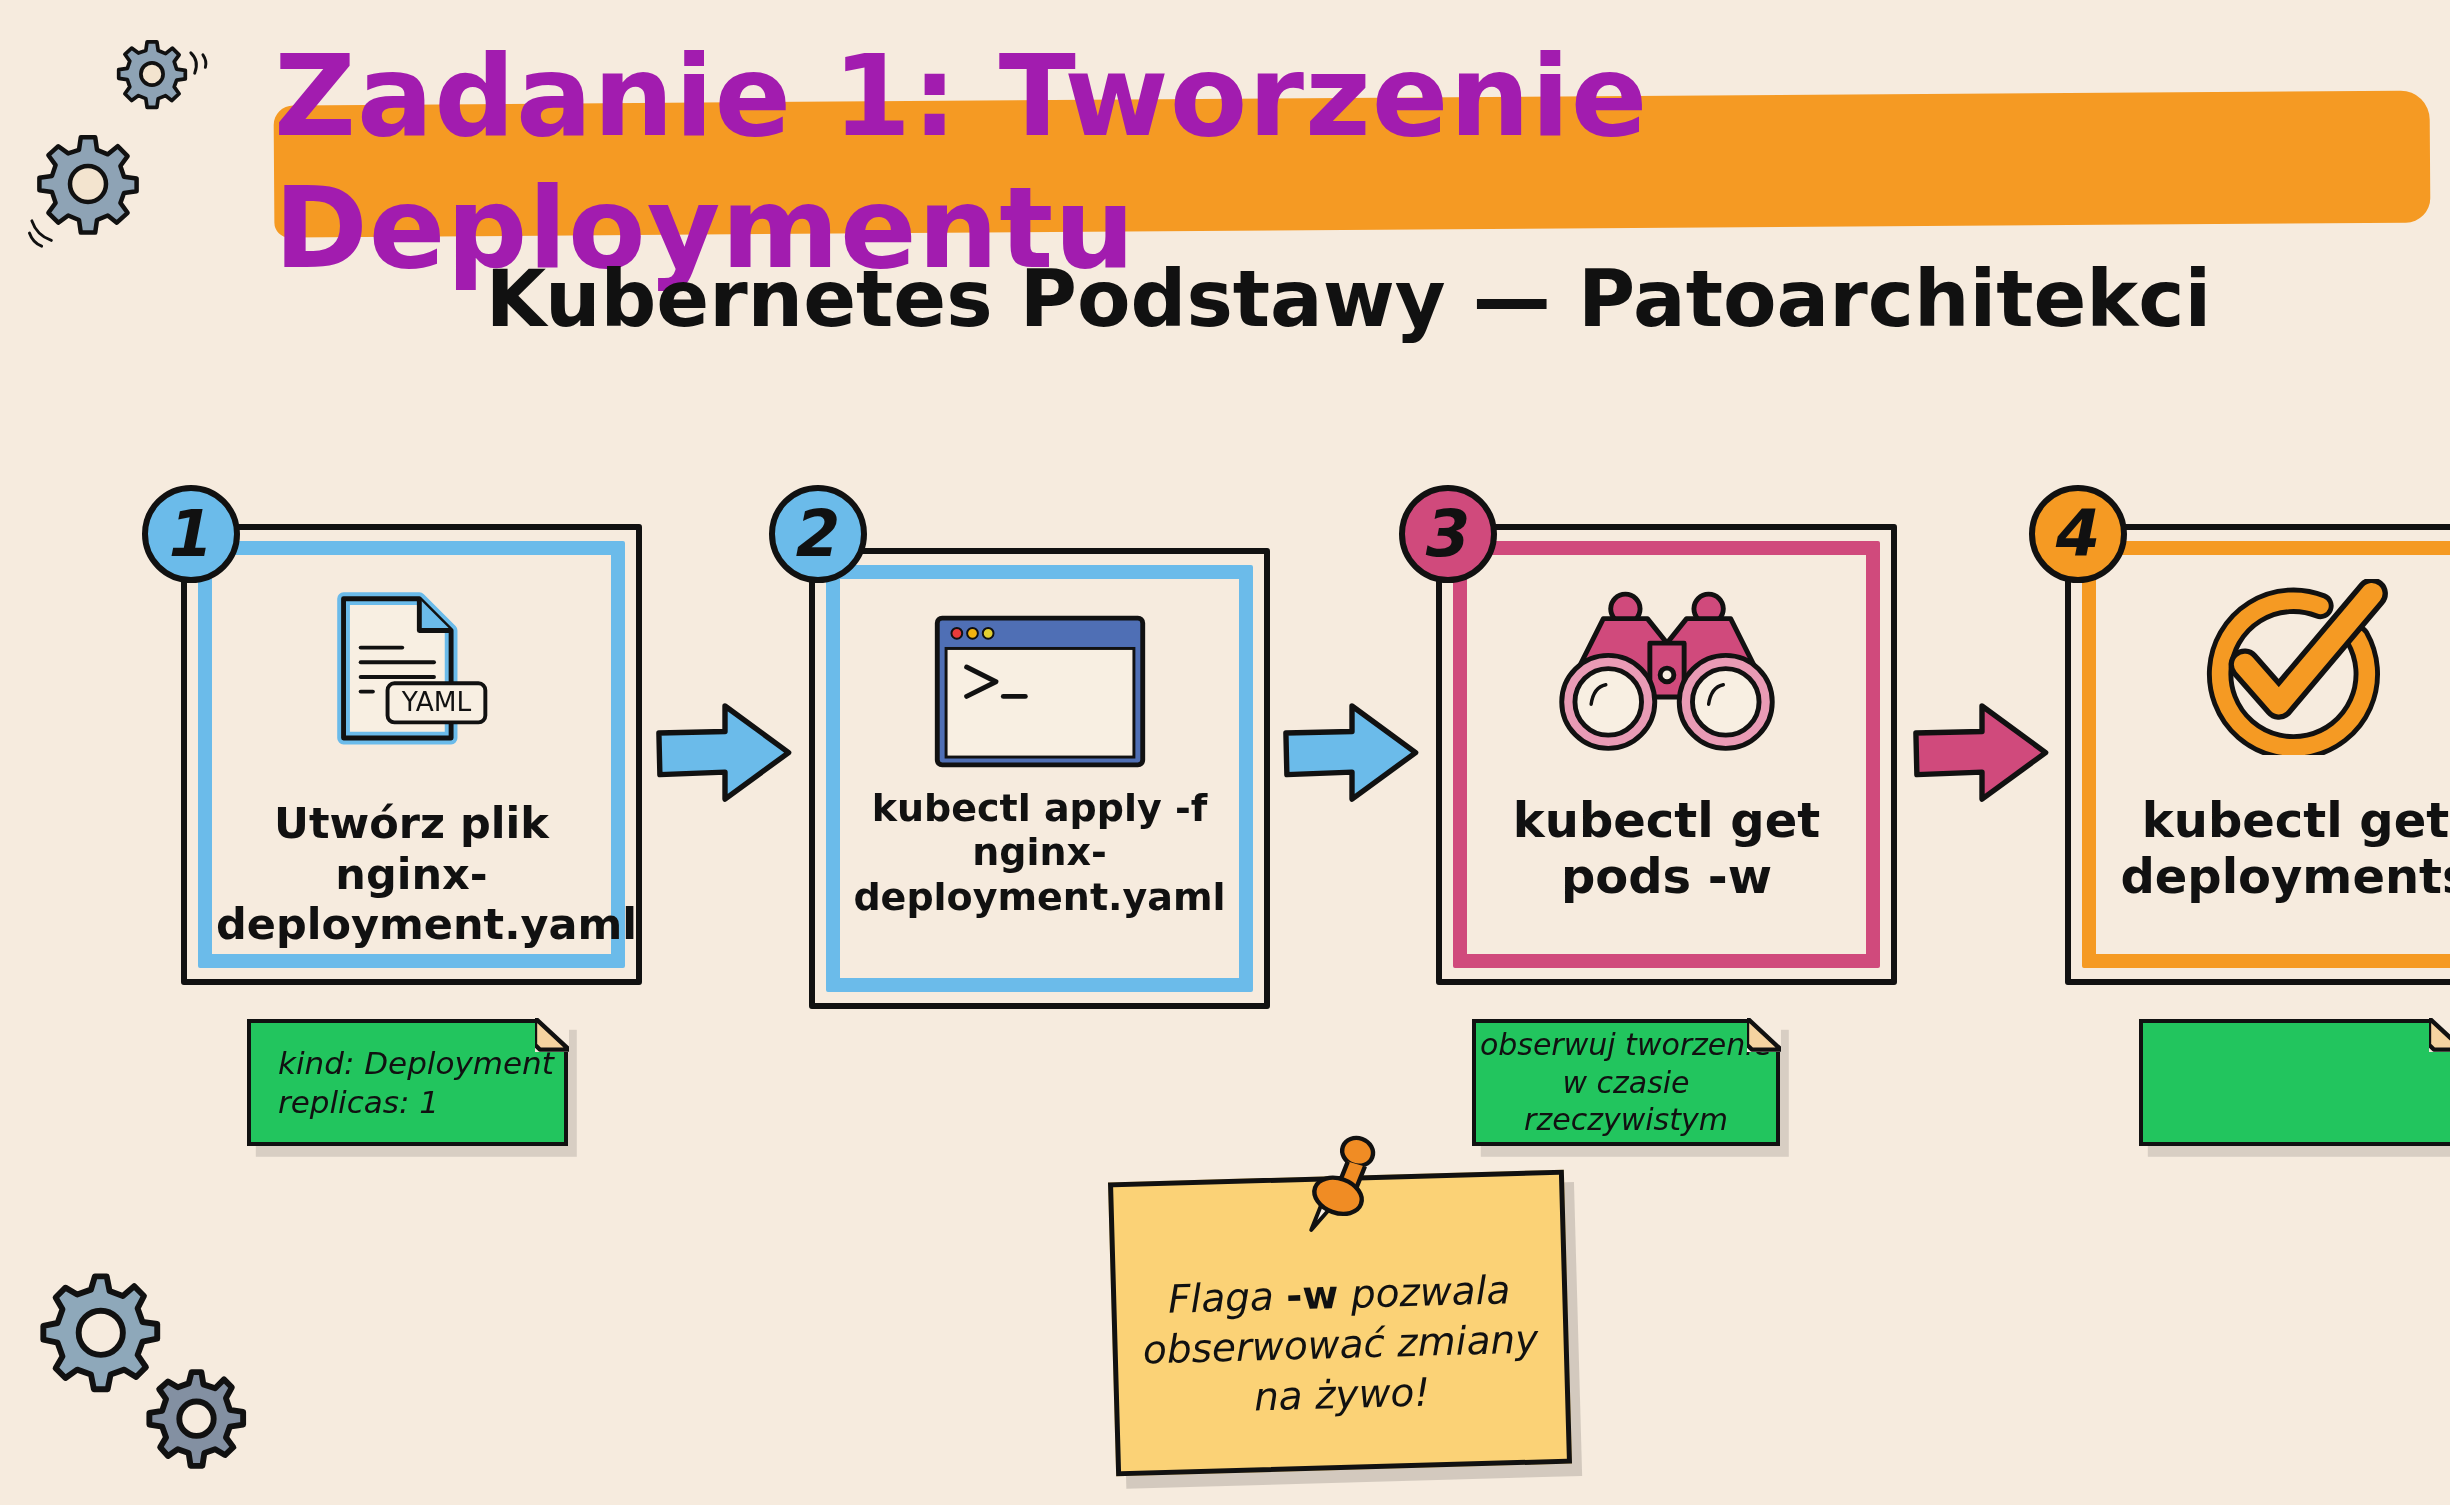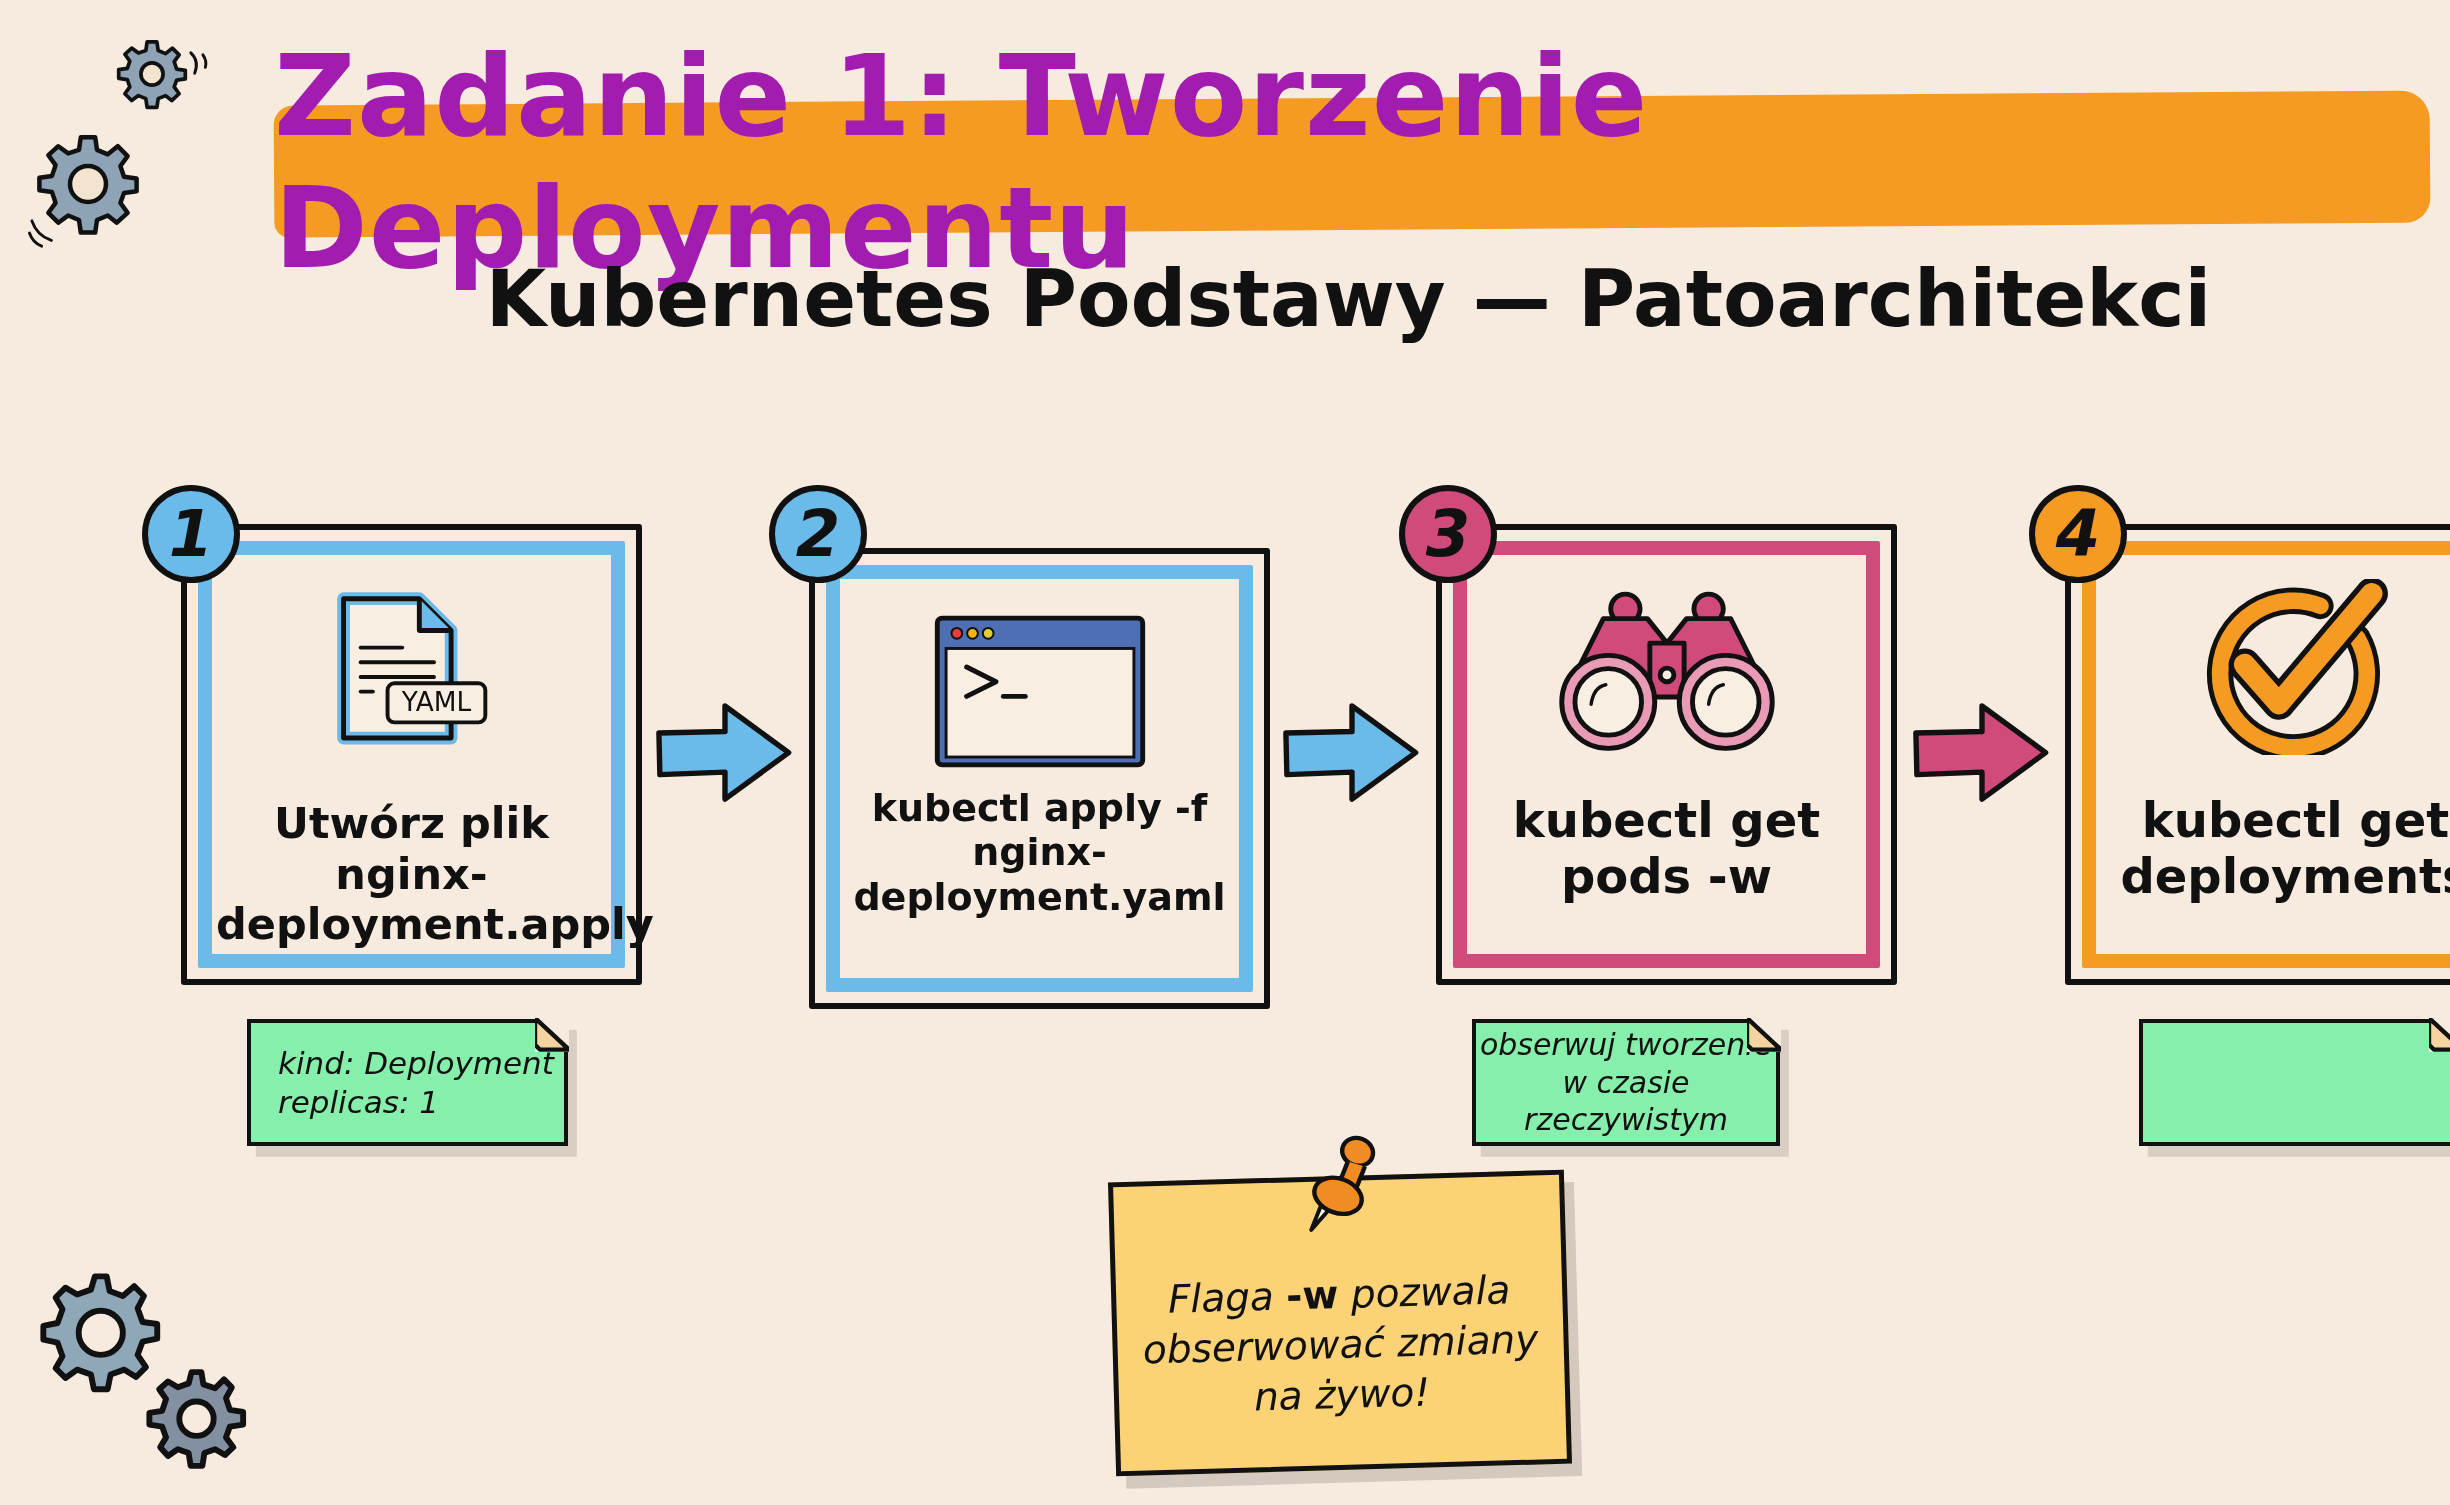--- a/index.html
+++ b/index.html
@@ -52,21 +52,21 @@
     position:absolute; left:29px; right:29px; bottom:44px;
     text-align:center; font-family:"DejaVu Sans", sans-serif; font-weight:bold;
     line-height:1.18; color:#111; white-space:pre-line;
   }
 
   
   .arrow { position:absolute; width:142px; height:108px; }
 
   
   .note {
-    position:absolute; background:#86efac; border:4.9px solid #111;
+    position:absolute; background:#22c55e; border:4.9px solid #111;
     box-shadow:8.8px 10.8px 0 rgba(0,0,0,0.12);
     box-sizing:border-box;
     font-family:"DejaVu Sans", sans-serif; font-style:italic;
     display:flex; align-items:center;
   }
   .note .fold {
     position:absolute; right:-4.9px; top:-4.9px; width:34px; height:34px;
     background:#f6ebde;
   }
   .note .fold svg { position:absolute; left:0; top:0; }
@@ -123,21 +123,21 @@
       <line x1="75" y1="115" x2="160" y2="115" stroke="#111" stroke-width="8" stroke-linecap="round"></line>
       <line x1="75" y1="145" x2="225" y2="145" stroke="#111" stroke-width="8" stroke-linecap="round"></line>
       <line x1="75" y1="175" x2="225" y2="175" stroke="#111" stroke-width="8" stroke-linecap="round"></line>
       <line x1="75" y1="205" x2="100" y2="205" stroke="#111" stroke-width="8" stroke-linecap="round"></line>
       <rect x="130" y="188" width="200" height="80" rx="14" fill="#f8efe2" stroke="#111" stroke-width="8"></rect>
       <text x="230" y="245" text-anchor="middle" font-family="DejaVu Sans, sans-serif" font-size="54" fill="#111">YAML</text>
     </svg>
   </div>
   <div class="step-label" style="font-size:43px;bottom:29px;">Utwórz plik
 nginx-
-deployment.apply</div>
+deployment.yaml</div>
 </div>
 <div class="step-num" style="left:142px;top:485px;--c:#6bbbea;">1</div>
 
 <div class="step-box" style="left:809px;top:508px;margin-top:40px;--c:#6bbbea;">
   <div class="inner"></div>
   <div class="step-icon" style="top:54px">
     <svg width="225" height="167" viewBox="0 0 460 340">
       <rect x="20" y="20" width="420" height="300" rx="10" fill="#4f6fb5" stroke="#111" stroke-width="10"></rect>
       <rect x="38" y="82" width="384" height="222" fill="#f8efe2" stroke="#111" stroke-width="6"></rect>
       <circle cx="60" cy="51" r="11" fill="#e83b3b" stroke="#111" stroke-width="4"></circle>

